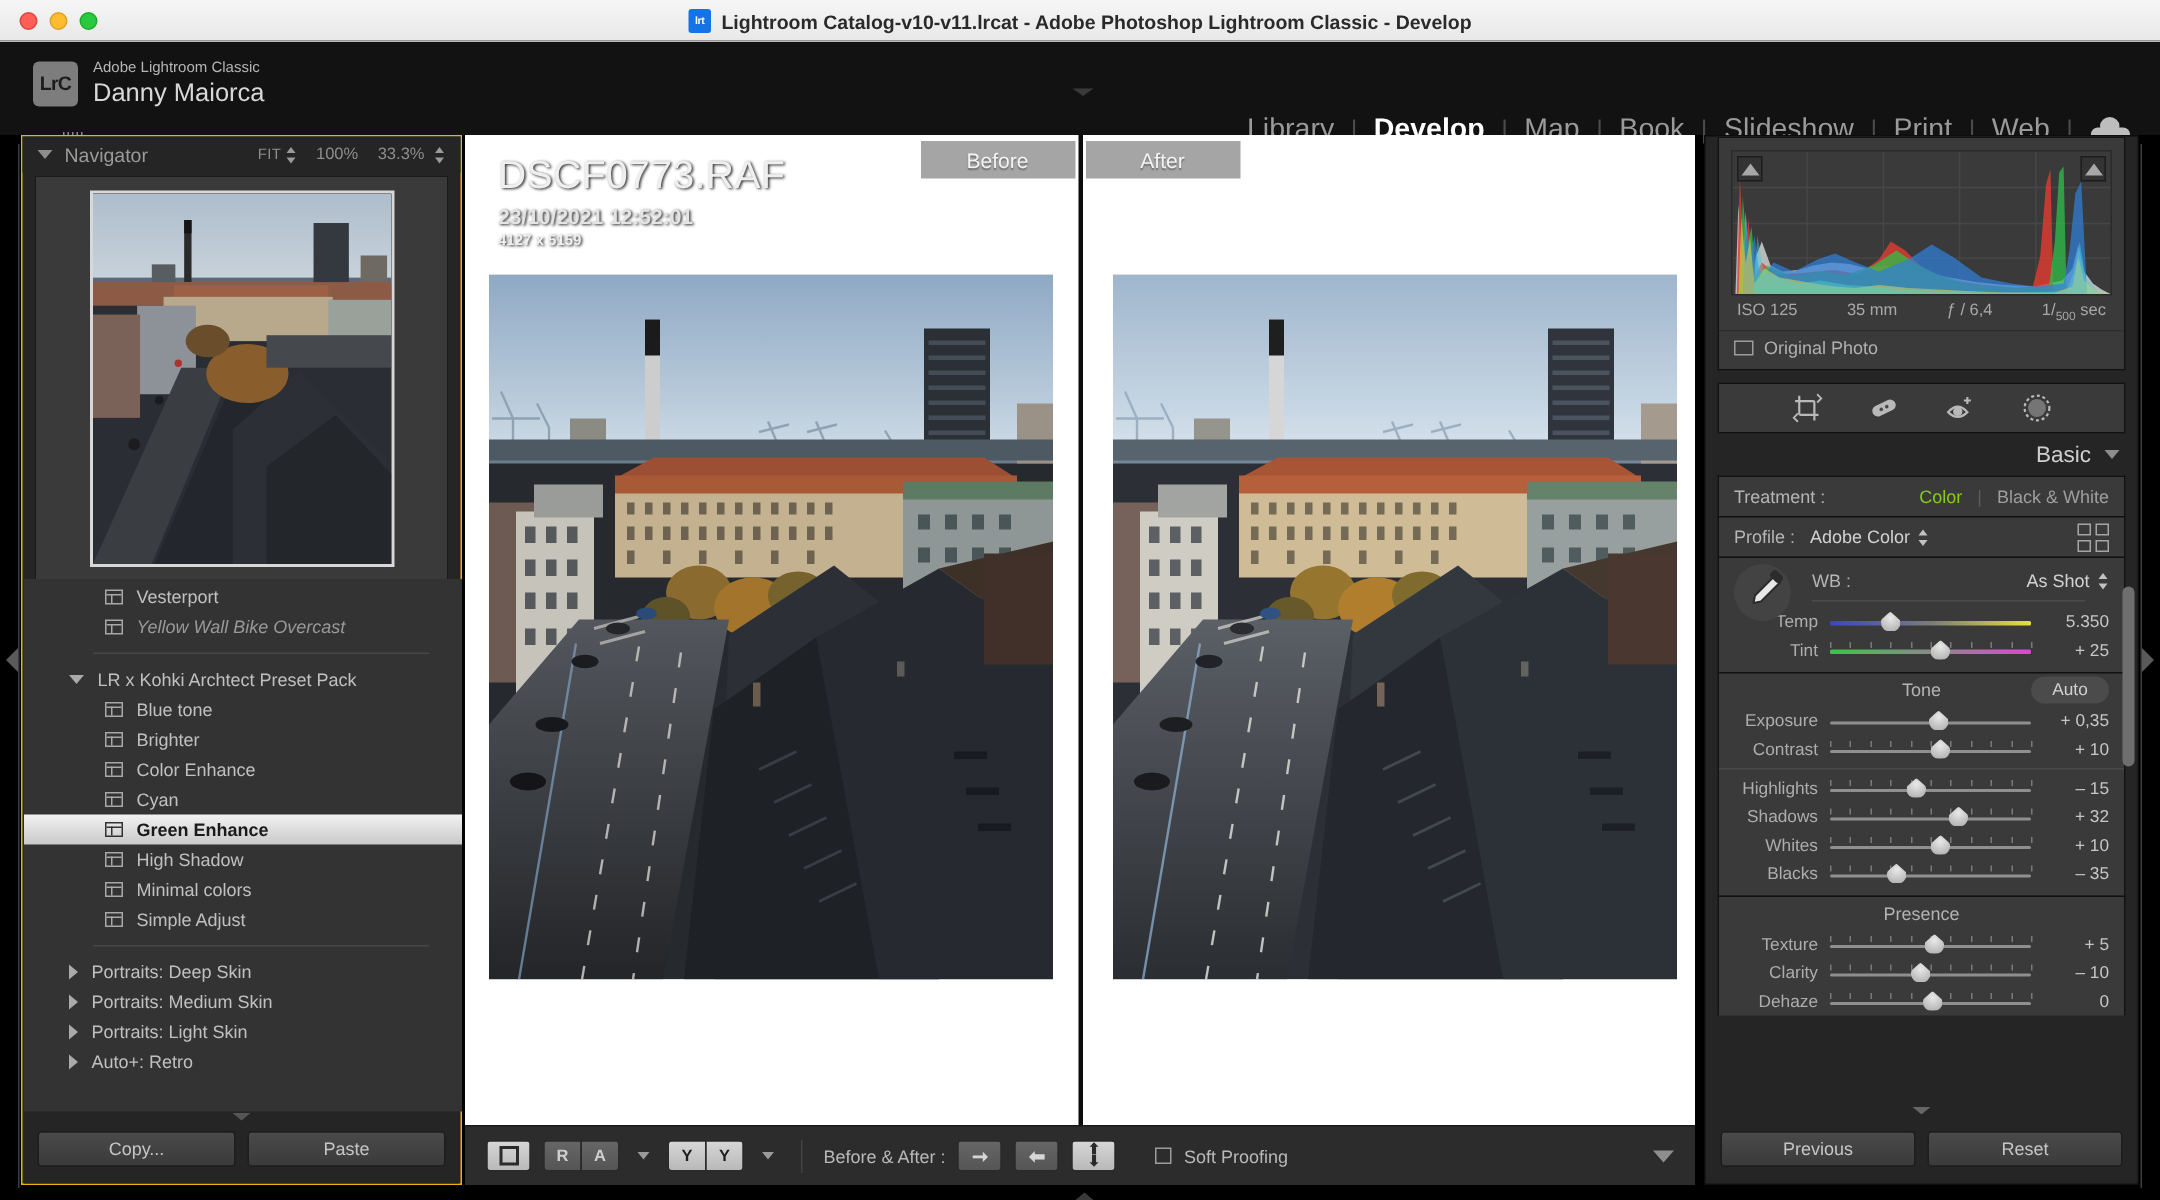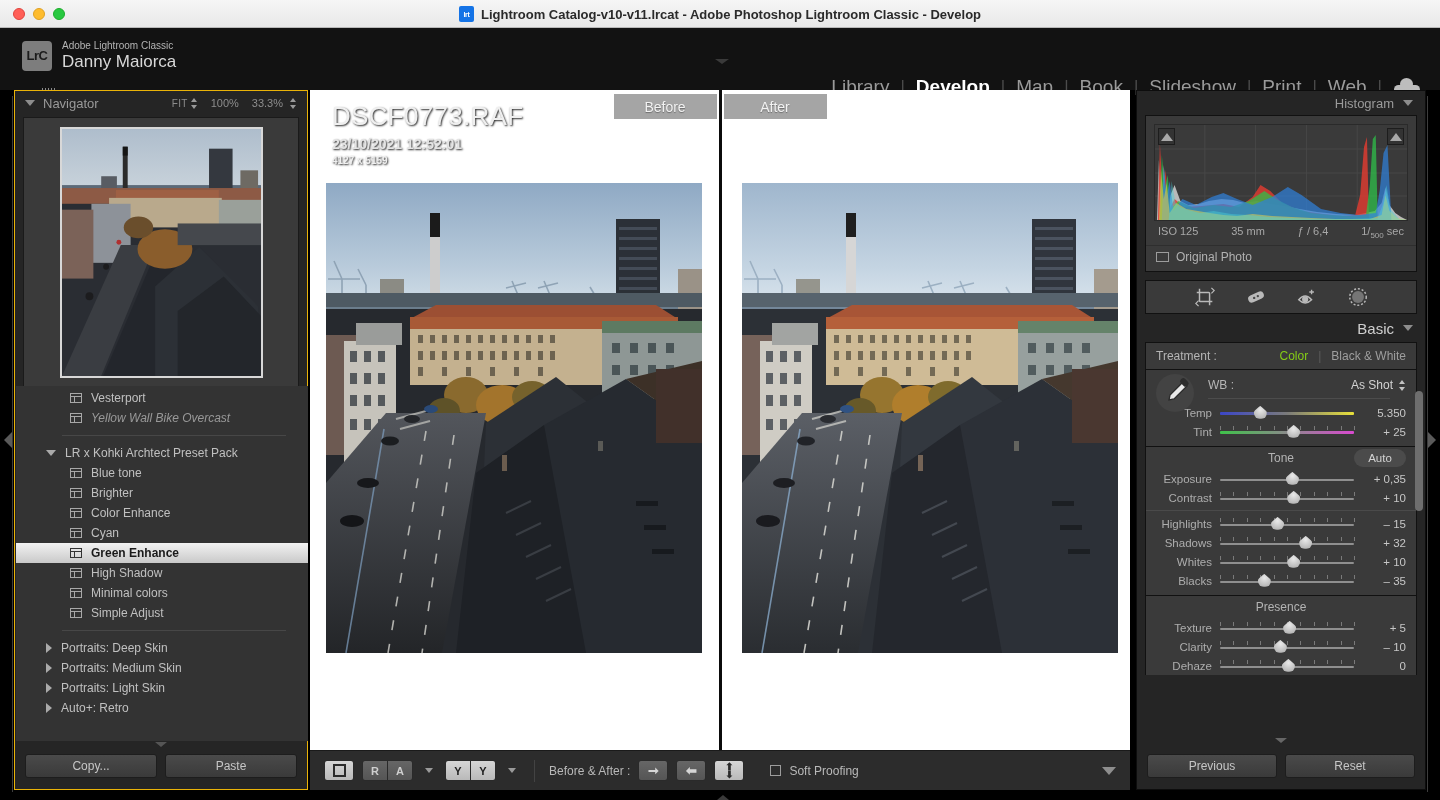--- a/index.html
+++ b/index.html
@@ -840,24 +840,20 @@
         <span style="color:#2a2a2a;font-size:10px">⬇</span>
       </div>
       <div style="width:10px"></div>
       <div class="soft-check"></div>
       <span class="tb-label">Soft Proofing</span>
       <div class="tb-right-caret"></div>
     </div>
   </div>
 
   <div class="right-panel">
-    <div class="rp-header">
-      <span>Histogram</span>
-      <span class="rp-tri"></span>
-    </div>
 
     <div class="hist-box">
       <div class="hist-canvas">
         <svg viewBox="0 0 258 95" preserveAspectRatio="none" style="width:100%;height:100%;display:block">
           <g stroke="#474747" stroke-width="1">
             <line x1="51" y1="0" x2="51" y2="95"></line>
               <line x1="103" y1="0" x2="103" y2="95"></line>
             <line x1="155" y1="0" x2="155" y2="95"></line>
               <line x1="207" y1="0" x2="207" y2="95"></line>
             <line x1="0" y1="24" x2="258" y2="24"></line>
@@ -933,20 +929,33 @@
       <div class="row treat-row">
         <span class="treat-label">Treatment :</span>
         <span class="treat-opts">
           <span class="opt active">Color</span>
           <span class="bar">|</span>
           <span class="opt">Black &amp; White</span>
         </span>
       </div>
     </div>
 
+    <div class="sec">
+      <div class="row">
+        <span>Profile :</span>
+        <span style="margin-left:10px;color:#d2d2d2">Adobe Color</span>
+        <span class="dd-arrows"></span>
+        <span class="profile-grid">
+          <i></i>
+            <i></i>
+          <i></i>
+            <i></i>
+        </span>
+      </div>
+    </div>
 
     <div class="sec">
       <div class="wb-block">
         <span class="eyedrop">
           <svg viewBox="0 0 38 38" style="width:38px;height:38px">
             <path d="M27 8 l4 4 -13 13 -5 1 1 -5 z" fill="#e8e8e8" stroke="#2b2b2b" stroke-width="1.3"></path>
             <rect x="24" y="5" width="9" height="6" rx="2.5" fill="#2c2c2c" transform="rotate(45 28 8)"></rect>
           </svg>
         </span>
         <div class="wb-row">

